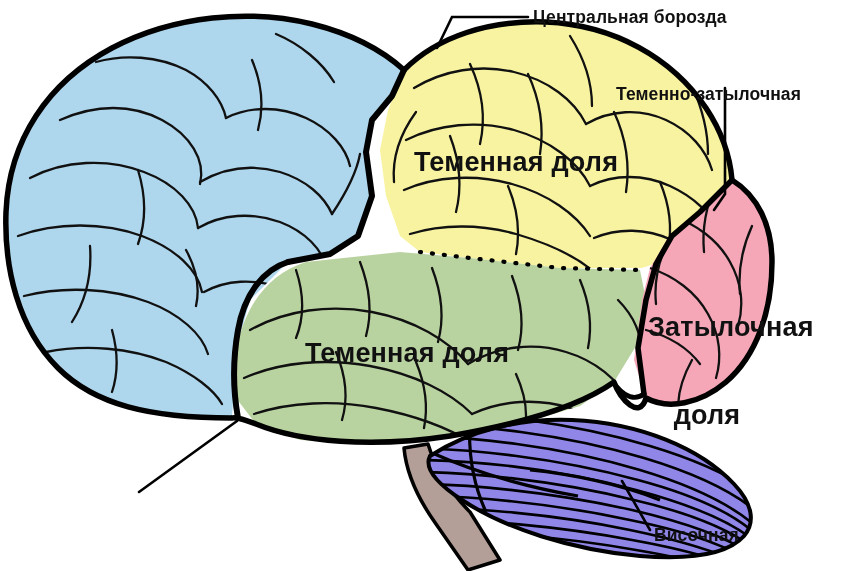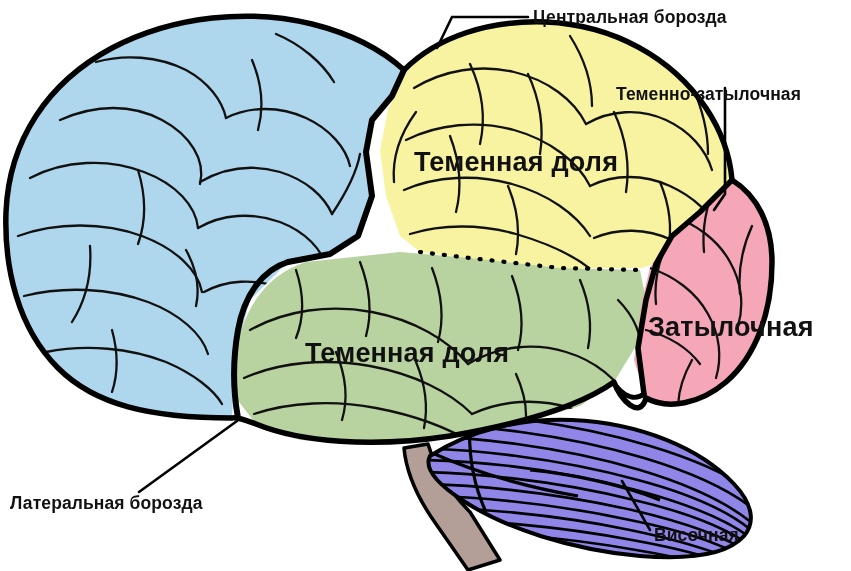--- a/index.html
+++ b/index.html
@@ -172,25 +172,25 @@
     </g>
   </svg>
 
 
   <div class="lbl lobe-lbl" id="lbl-parietal">Теменная доля</div>
 
   <div class="lbl lobe-lbl" id="lbl-temporal">Теменная доля</div>
 
   <div class="lbl lobe-lbl" id="lbl-occipital">
     <span class="l1">Затылочная</span>
+    <span class="l2">доля</span>
   </div>
 
   <div class="lbl call-lbl" id="lbl-central">Центральная борозда</div>
 
   <div class="lbl call-lbl" id="lbl-parocc">
     <span class="l1">Теменно-затылочная</span>
   </div>
 
-  <div class="lbl call-lbl" id="lbl-lateral">Латеральная борозда</div>
 
   <div class="lbl call-lbl" id="lbl-cereb">Височная</div>
 
 </div>
 
 </body></html>

